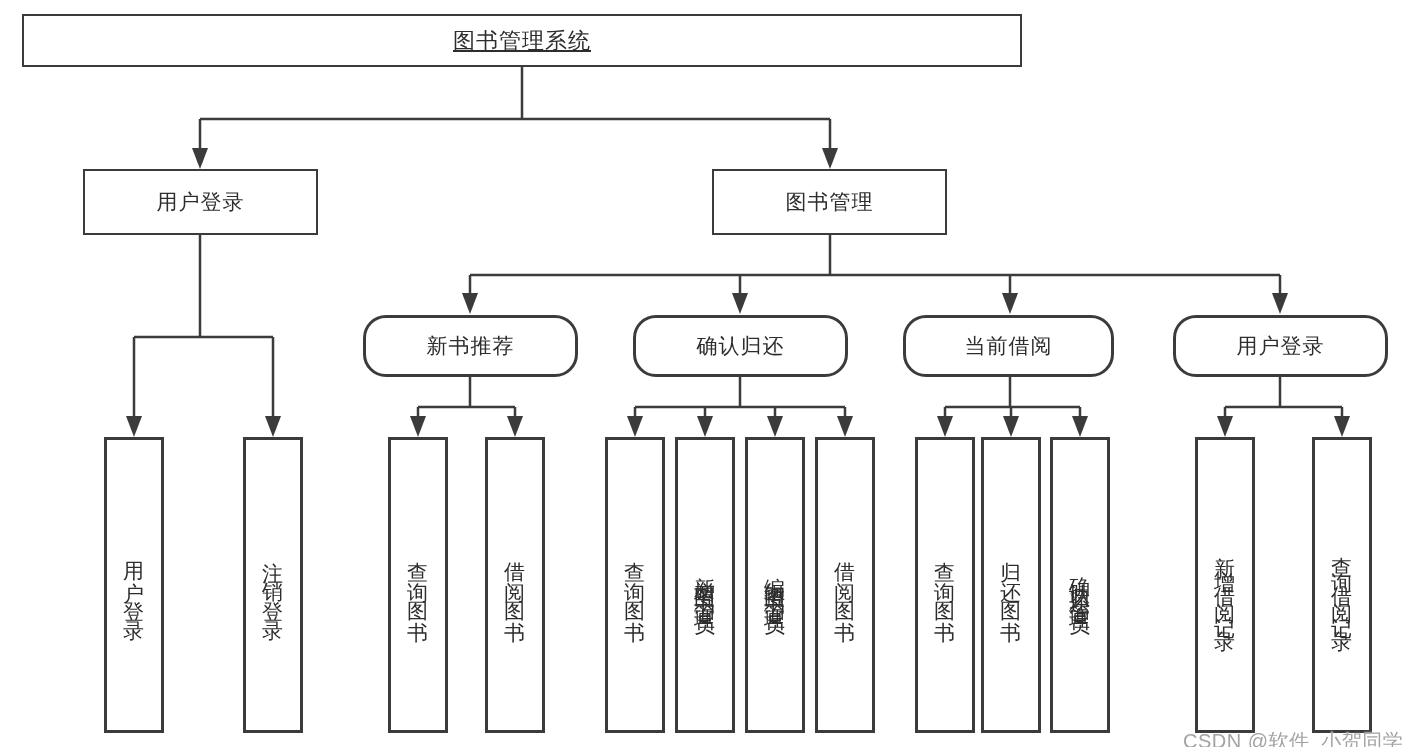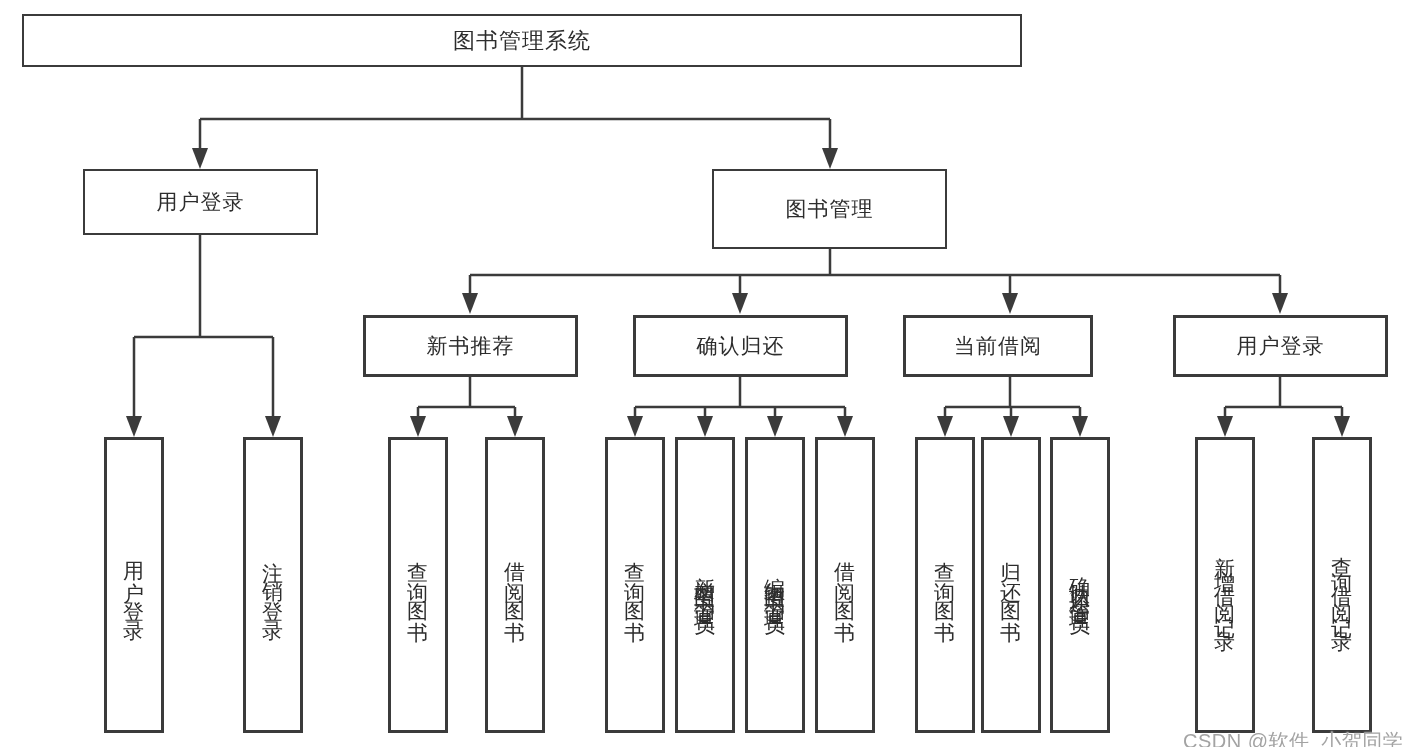--- a/index.html
+++ b/index.html
@@ -21,22 +21,22 @@
   #wires{position:absolute;left:0;top:0;width:1405px;height:747px;}
   .box{
     position:absolute;
     box-sizing:border-box;
     background:#fff;
     border:2px solid var(--boxborder);
     display:flex;align-items:center;justify-content:center;
     text-align:center;
   }
   .hbox{font-size:21px;letter-spacing:1px;}
-  .root-box{font-size:22px;}
-  .l3{border-width:3px;}
+  .root-box{font-size:22px;text-decoration:underline;}
+  .l3{border-width:3px;border-radius:23px;}
   .leaf{
     border-width:3px;
     font-size:21px;
   }
   .vlabel{
     writing-mode:vertical-rl;
     text-orientation:mixed;
     line-height:1;
     white-space:nowrap;
   }
@@ -93,25 +93,25 @@
       <polygon points="1003,416 1019,416 1011,437"></polygon>
       <polygon points="1072,416 1088,416 1080,437"></polygon>
       <polygon points="1217,416 1233,416 1225,437"></polygon>
       <polygon points="1334,416 1350,416 1342,437"></polygon>
     </g>
   </svg>
 
   <div class="box hbox root-box" style="left:22px;top:14px;width:1000px;height:53px;">图书管理系统</div>
 
   <div class="box hbox" style="left:83px;top:169px;width:235px;height:66px;">用户登录</div>
-  <div class="box hbox" style="left:712px;top:169px;width:235px;height:80px;">图书管理</div>
+  <div class="box hbox" style="left:712px;top:169px;width:235px;height:66px;">图书管理</div>
 
   <div class="box hbox l3" style="left:363px;top:315px;width:215px;height:62px;">新书推荐</div>
   <div class="box hbox l3" style="left:633px;top:315px;width:215px;height:62px;">确认归还</div>
-  <div class="box hbox l3" style="left:903px;top:315px;width:190px;height:62px;">当前借阅</div>
+  <div class="box hbox l3" style="left:903px;top:315px;width:211px;height:62px;">当前借阅</div>
   <div class="box hbox l3" style="left:1173px;top:315px;width:215px;height:62px;">用户登录</div>
 
   <div class="box leaf" style="left:104px;top:437px;width:60px;height:296px;">
     <span class="vlabel sp4">用户登录</span>
   </div>
   <div class="box leaf" style="left:243px;top:437px;width:60px;height:296px;">
     <span class="vlabel sp4">注销登录</span>
   </div>
 
   <div class="box leaf" style="left:388px;top:437px;width:60px;height:296px;">

